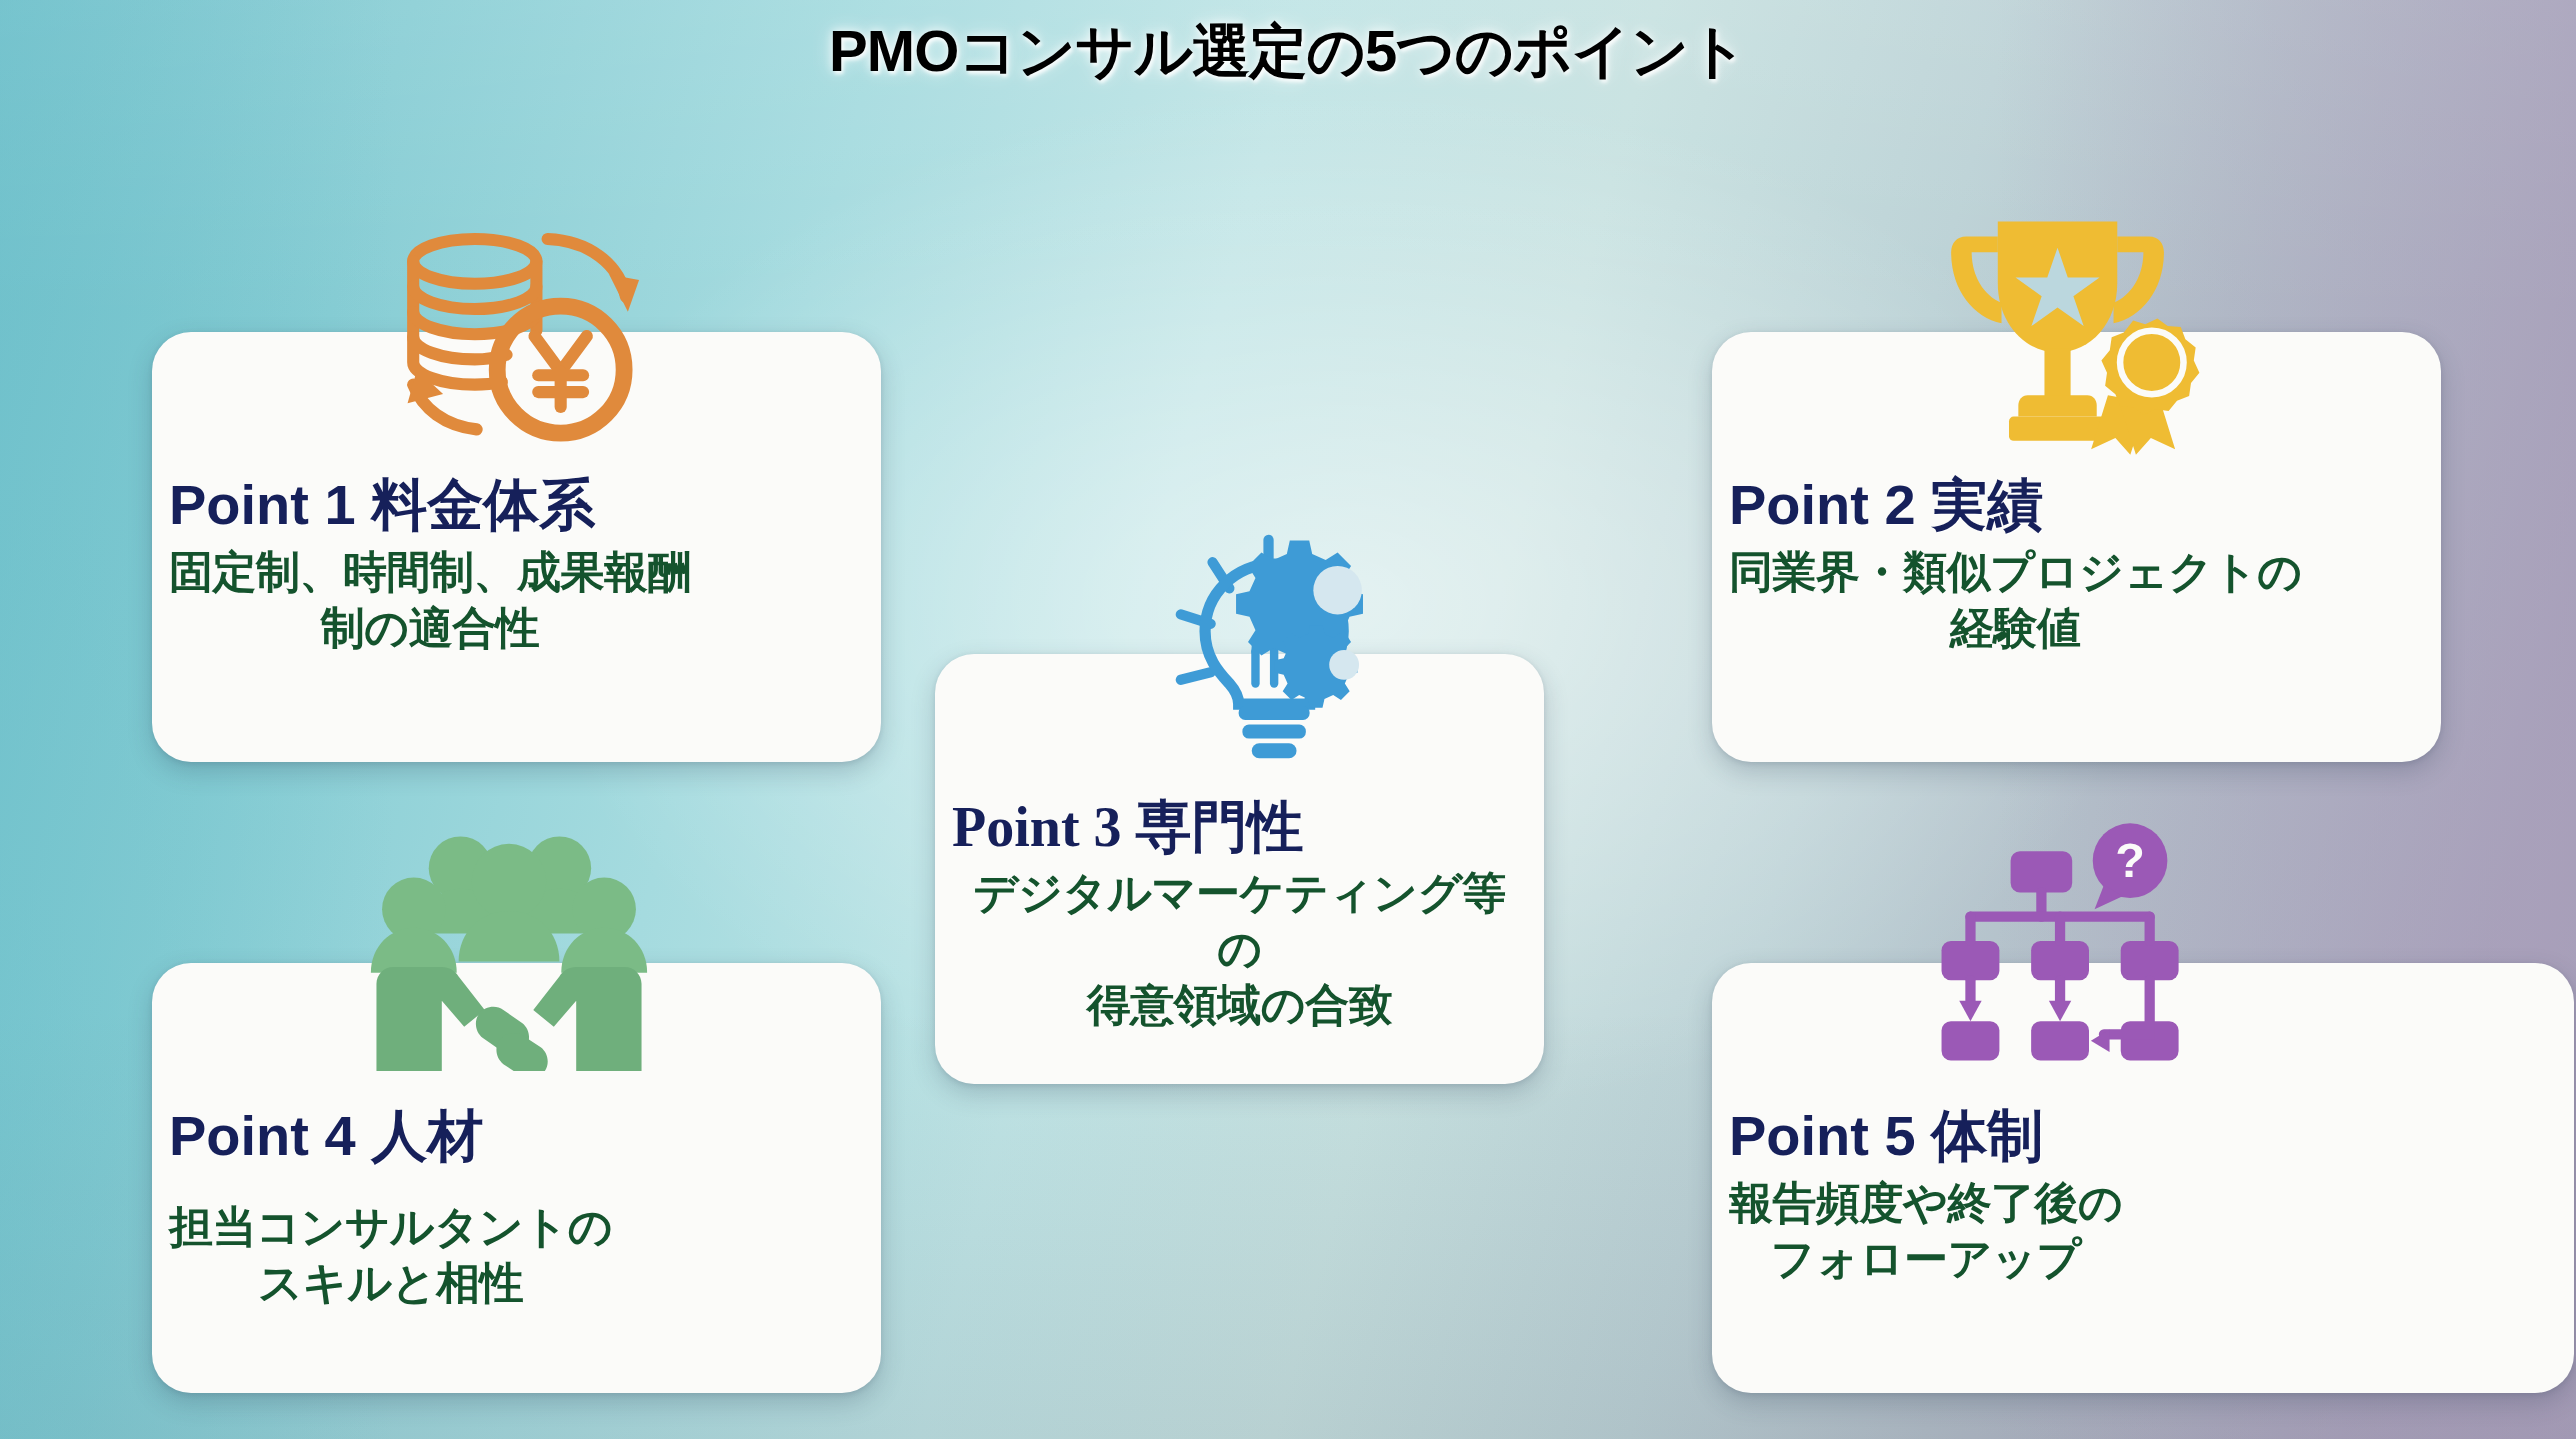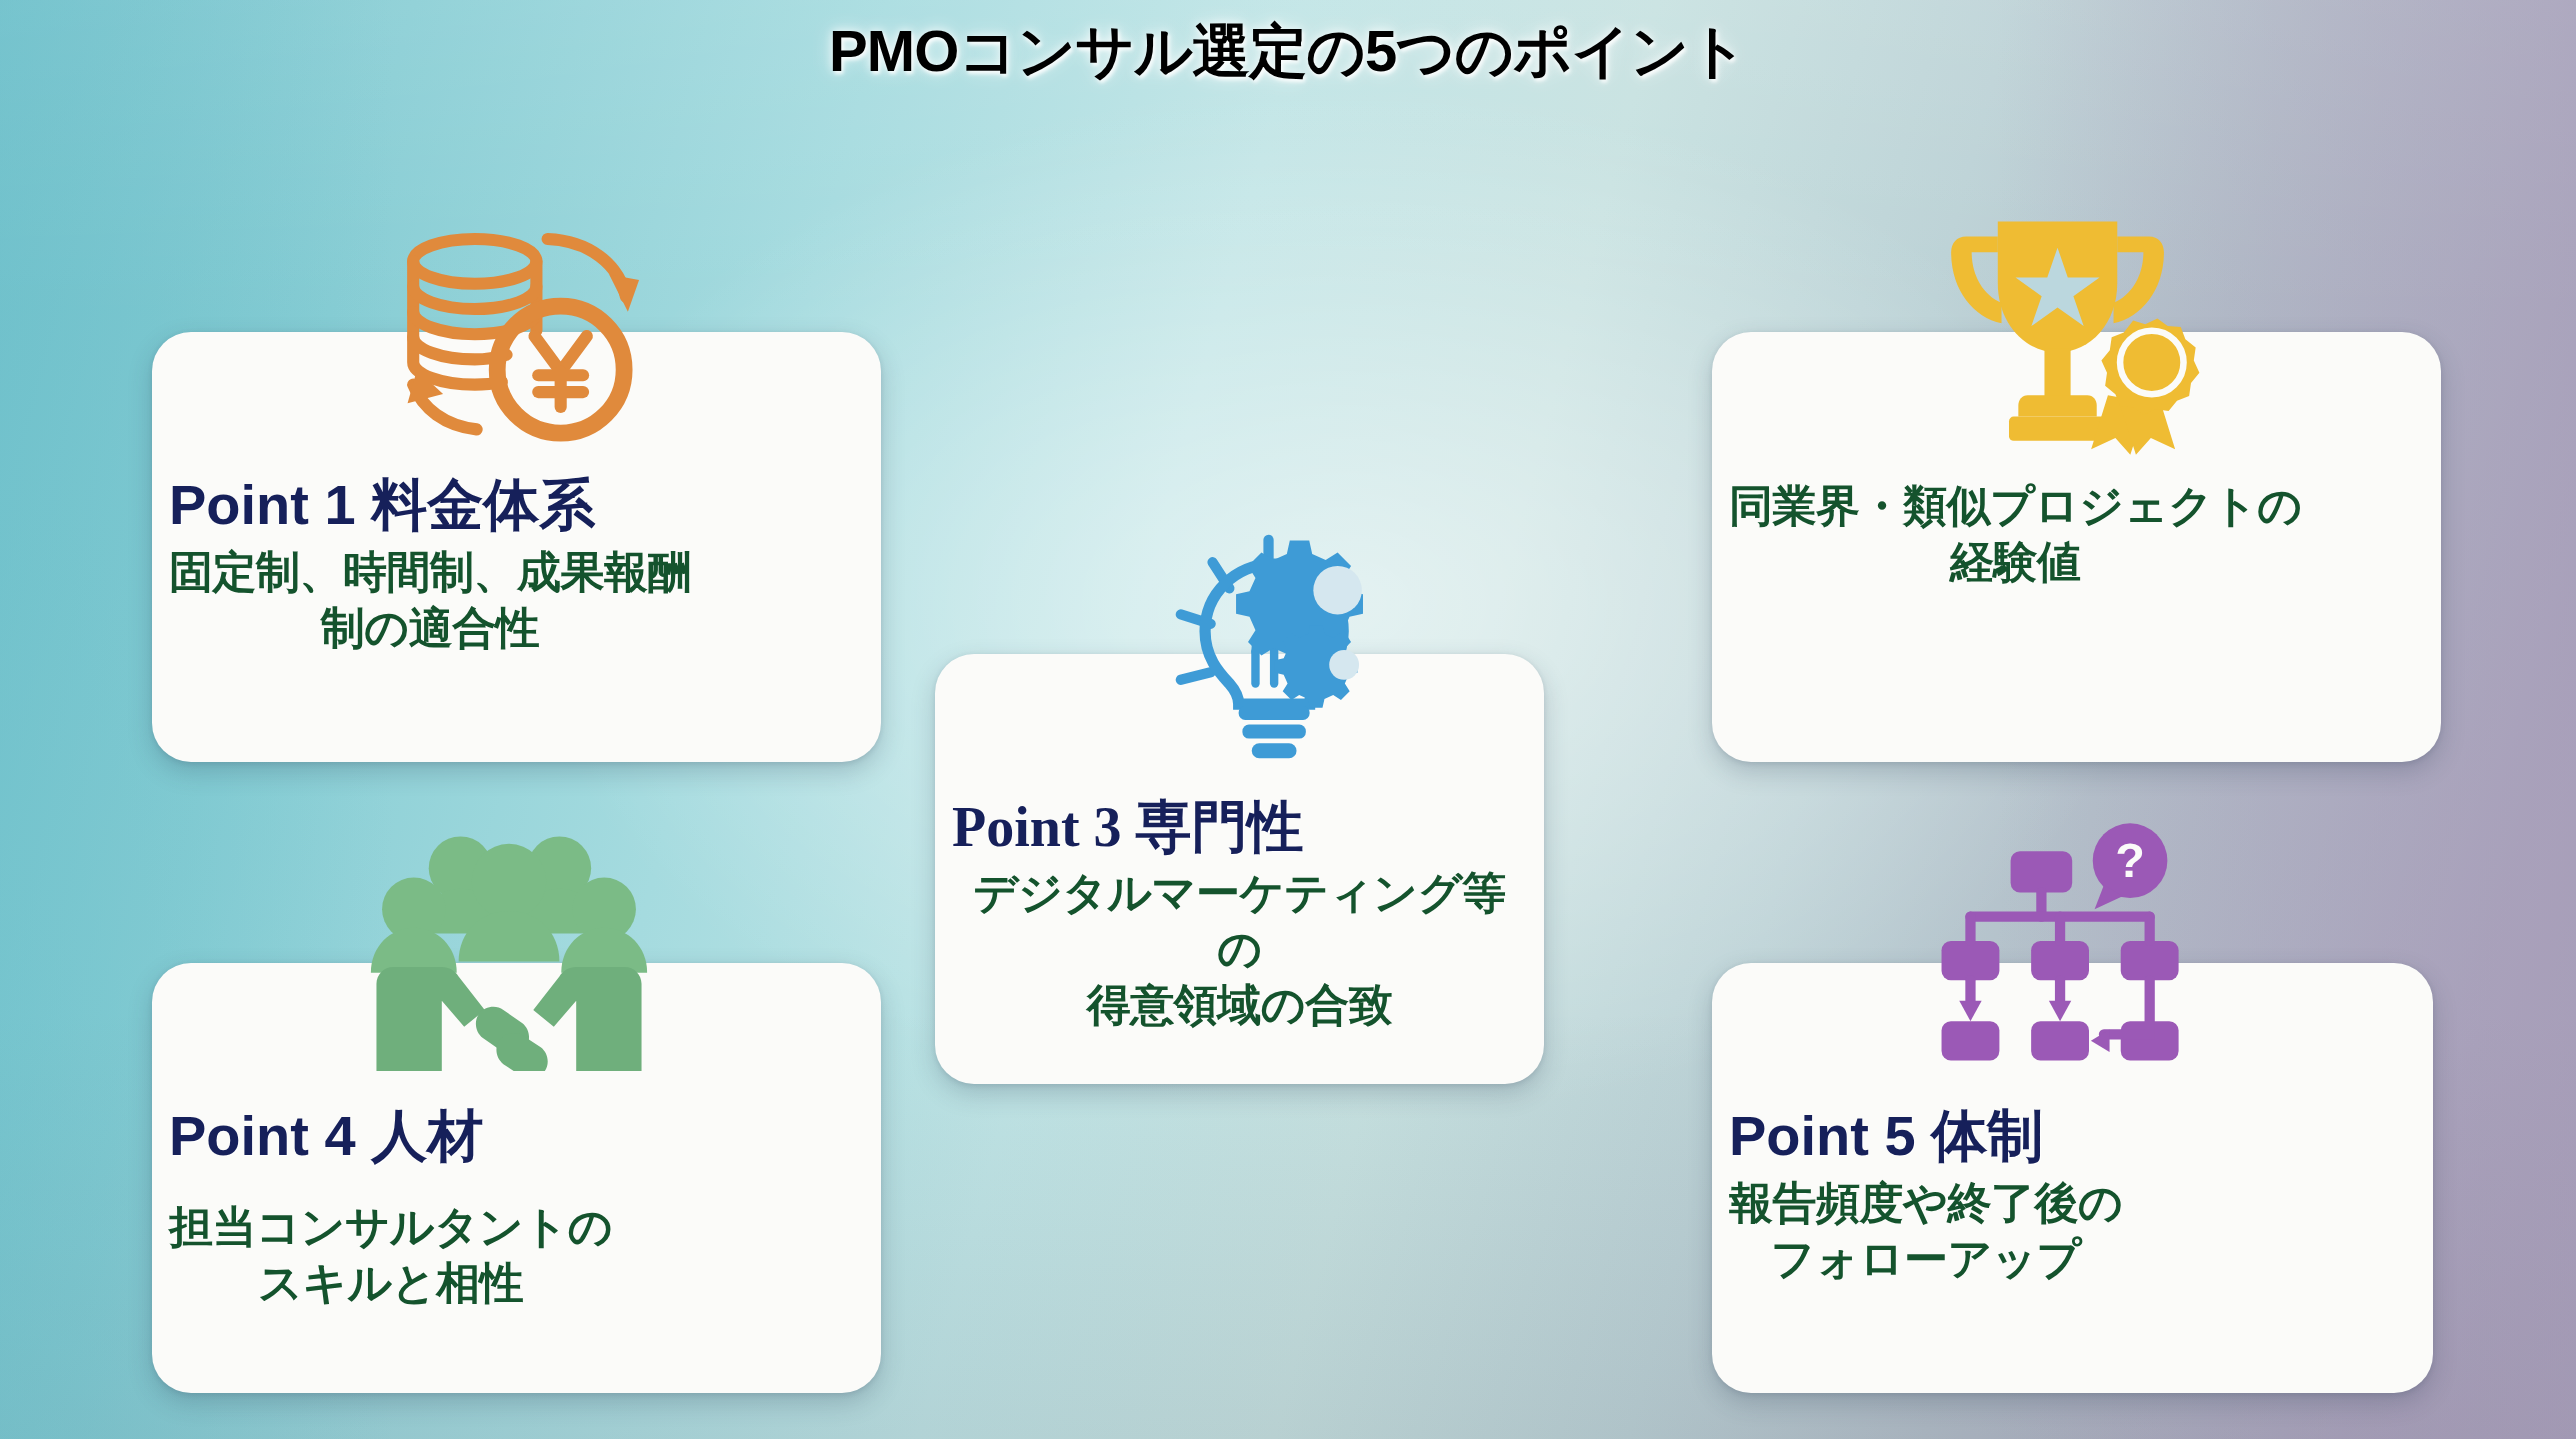--- a/index.html
+++ b/index.html
@@ -82,21 +82,21 @@
     line-height:1.28;
     margin-top:5.6px;
     letter-spacing:-0.5px;
   }
 
   
   #card1 { left:152px;  top:332px;  width:729px;  height:430px; padding-top:140px; }
   #card2 { left:1712px; top:332px;  width:729px;  height:430px; padding-top:140px; }
   #card3 { left:935px; top:654px;  width:609px;  height:430px; padding-top:140px;font-family:Liberation Serif, serif; }
   #card4 { left:152px;  top:963px; width:729px;  height:430px; padding-top:140px;gap:24px; }
-  #card5 { left:1712px; top:963px; width:721px;  height:430px; padding-top:140px; }
+  #card5 { left:1712px; top:963px; width:862px;  height:430px; padding-top:140px; }
 
   
   .icon-wrap { position:absolute; pointer-events:none; }
   #icon1 { left:374px;  top:220px;  width:280px; height:234px; }
   #icon2 { left:1925px; top:210px;  width:280px; height:248px; }
   #icon3 { left:1164px; top:523px;  width:280px; height:252px; }
   #icon4 { left:369px;  top:823px;  width:280px; height:248px; }
   #icon5 { left:1921px; top:823px;  width:280px; height:248px; }
 </style>
 </head>
@@ -110,20 +110,21 @@
 
 <div class="card" id="card1">
   <div class="card-heading">Point 1 料金体系</div>
   <div class="card-body">
     <div>固定制、時間制、成果報酬</div>
     <div>制の適合性</div>
   </div>
 </div>
 
 <div class="card" id="card2">
+  <div class="card-heading">Point 2 実績</div>
   <div class="card-body">
     <div>同業界・類似プロジェクトの</div>
     <div>経験値</div>
   </div>
 </div>
 
 <div class="card" id="card3">
   <div class="card-heading">Point 3 専門性</div>
   <div class="card-body">
     <div>デジタルマーケティング等の</div>

